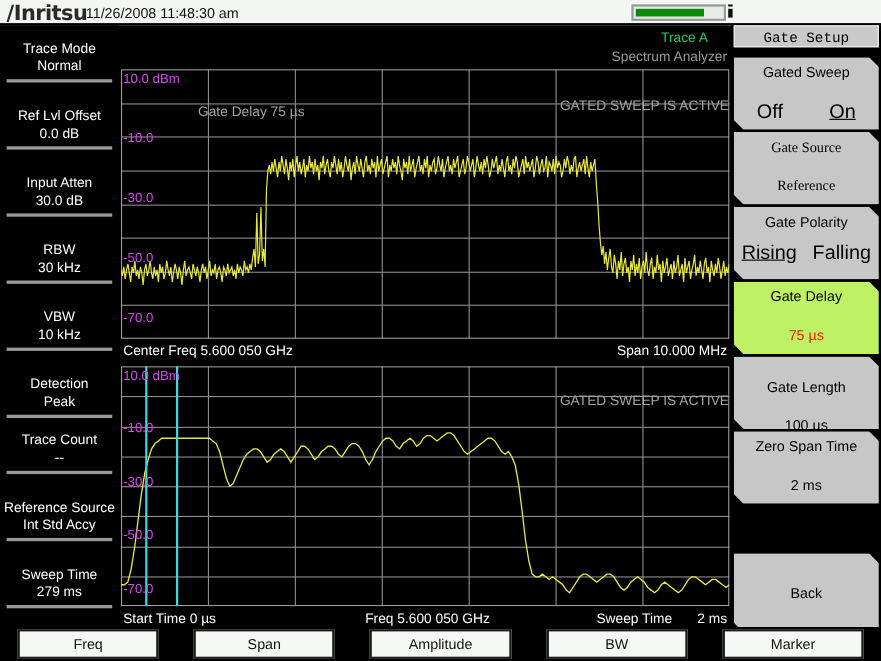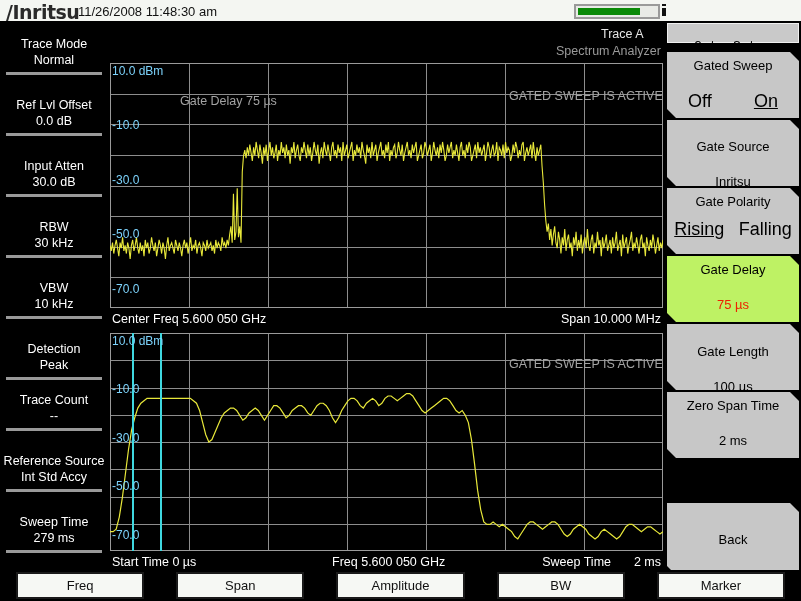--- a/index.html
+++ b/index.html
@@ -24,21 +24,21 @@
   .lsi .l1{display:block;line-height:16px;}
   .lsi .l2{display:block;line-height:16px;}
   .lsi-div{width:96px;height:3px;background:#999;margin:4px auto 0 auto;}
 
   
   .plotwrap{position:absolute;background:#000;}
   .grid{position:absolute;left:0;top:0;width:100%;height:100%;}
   .gline{position:absolute;background:#8d8d8d;}
   .gborder{position:absolute;left:0;top:0;width:100%;height:100%;
     border:1px solid #9a9a9a;box-sizing:border-box;}
-  .ylab{position:absolute;color:#7dd3fc;font-size:12px;left:2px;}
+  .ylab{position:absolute;color:#d946ef;font-size:12px;left:2px;}
   .redtxt{position:absolute;color:#a3a3a3;font-size:12.5px;white-space:nowrap;}
   .statusbar{position:absolute;color:#fff;font-size:12.5px;height:18px;}
   .sb-l{position:absolute;left:2px;top:0;}
   .sb-c{position:absolute;top:0;}
   .sb-r{position:absolute;right:2px;top:0;}
 
   
   .rmenu{position:absolute;left:665px;top:23px;width:136px;height:547px;background:#000;}
   .mbtn{position:absolute;left:2px;width:132px;background:#c7c7c7;color:#000;
     text-align:center;box-sizing:border-box;
@@ -51,21 +51,21 @@
   .mbtn .opt{font-size:18px;}
   .mbtn .opt.on{text-decoration:underline;}
 
   
   .toolbar{position:absolute;left:0;top:570px;width:801px;height:31px;background:#000;
     display:flex;align-items:center;}
   .tbtn{flex:1;margin:1px 16px;height:27px;background:#f6f8f4;border:2px solid #1a1a1a;
     box-sizing:border-box;display:flex;align-items:center;justify-content:center;
     font-size:13px;color:#111;}
 
-  .traceA{position:absolute;color:#e5e5e5;font-size:12.5px;}
+  .traceA{position:absolute;color:#22c55e;font-size:12.5px;}
   .sa-lbl{position:absolute;color:#9a9a9a;font-size:12.5px;}
 </style>
 </head>
 <body>
 
 <div id="app">
 
   <div class="titlebar">
     <div class="logo">/Inritsu</div>
     <div class="datetime">11/26/2008 11:48:30 am</div>
@@ -193,33 +193,33 @@
   <div class="redtxt" style="left:509px;top:357px;">GATED SWEEP IS ACTIVE</div>
 
   <div class="statusbar" style="left:110px;top:555px;width:553px;">
     <span class="sb-l">Start Time   0 µs</span>
     <span class="sb-c" style="left:222px;">Freq 5.600 050 GHz</span>
     <span class="sb-r" style="right:52px;">Sweep Time</span>
     <span class="sb-r">2 ms</span>
   </div>
 
   <div class="rmenu">
-      <div class="mbtn flat" style="top: 0px; height: 20px; padding-top: 15px; font-family: Liberation Mono, monospace;">
+      <div class="mbtn flat" style="top: 0px; height: 20px; padding-top: 3px; font-family: Liberation Mono, monospace;">
         <span class="t1">Gate Setup</span>
       </div>
       <div class="mbtn" style="top: 29px; height: 66px; padding-top: 6px;">
         <span class="t1">Gated Sweep</span>
         <div class="opts" style="margin-top: 18px;">
           <span class="opt">Off</span>
           <span class="opt on">On</span>
         </div>
       </div>
-      <div class="mbtn" style="top: 97px; height: 66px; padding-top: 19px;">
+      <div class="mbtn" style="top: 97px; height: 66px; padding-top: 6px; font-family: Liberation Serif, serif;">
         <span class="t1">Gate Source</span>
-        <span class="t2" style="margin-top: 20px; display: block;">Inritsu</span>
+        <span class="t2" style="margin-top: 20px; display: block;">Reference</span>
       </div>
       <div class="mbtn" style="top: 165px; height: 66px; padding-top: 6px;">
         <span class="t1">Gate Polarity</span>
         <div class="opts" style="margin-top: 10px;">
           <span class="opt on">Rising</span>
           <span class="opt">Falling</span>
         </div>
       </div>
       <div class="mbtn sel" style="top: 233px; height: 66px; padding-top: 6px;">
         <span class="t1">Gate Delay</span>

